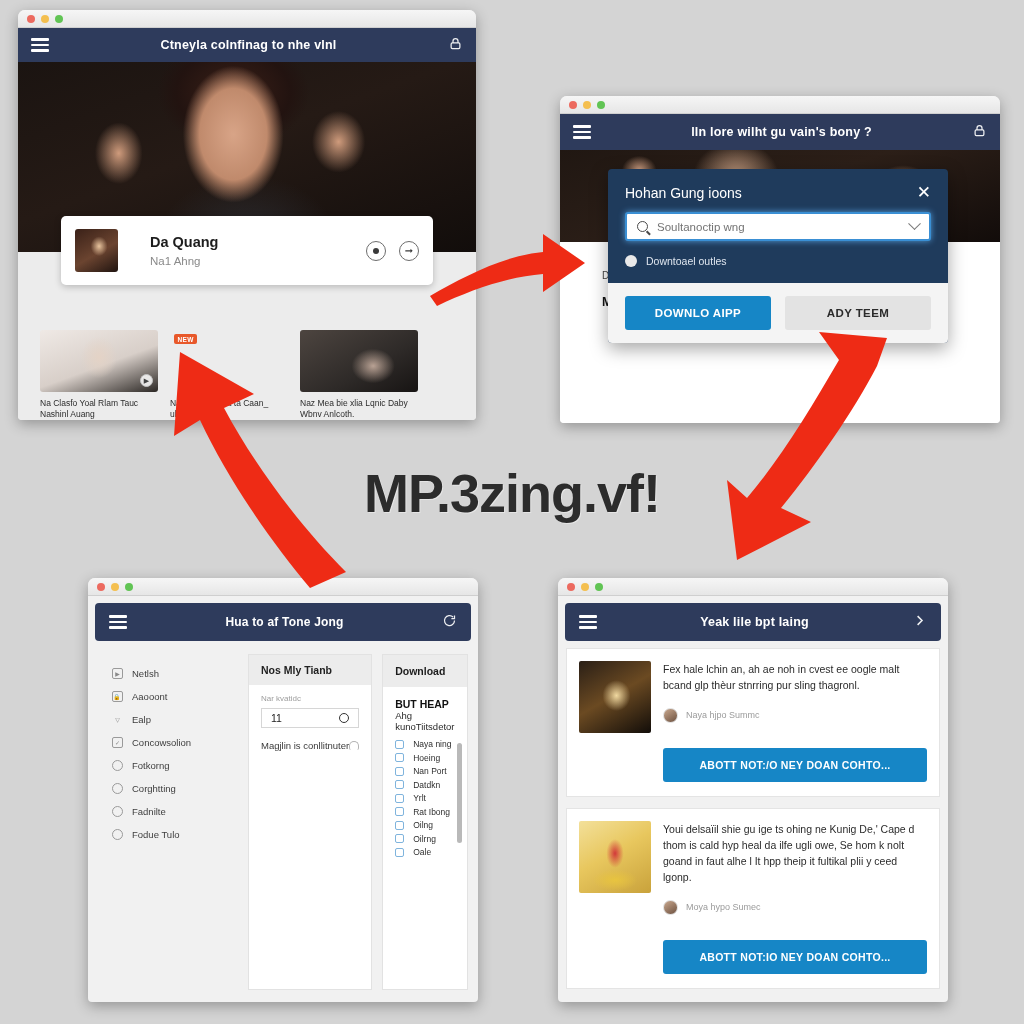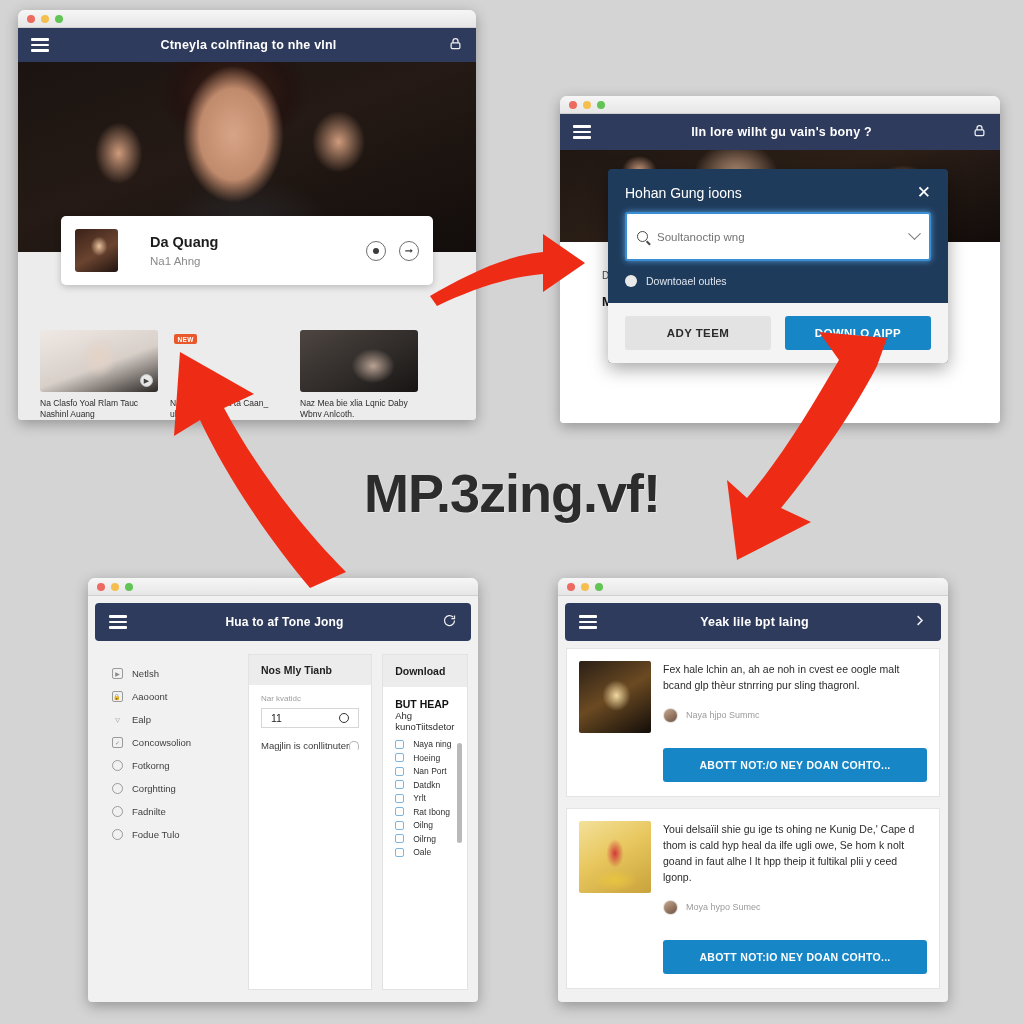--- a/index.html
+++ b/index.html
@@ -128,21 +128,21 @@
   .modal-head {
     display:flex; align-items:center; justify-content:space-between;
     padding: 15px 17px 11px;
   }
   .modal-title { color:#fff; font-size:14px; }
   .modal-close { color:#fff; font-size:17px; line-height:1; font-weight:300; }
   .modal-search {
     margin: 0 17px; background:#fff; border-radius:3px;
     border: 2px solid #3a8fd4;
     box-shadow: 0 0 6px rgba(90,170,235,.85);
-    height: 49px; display:flex; align-items:center; gap:9px; padding: 0 10px;
+    height: 29px; display:flex; align-items:center; gap:9px; padding: 0 10px;
   }
   .mag {
     width:11px;height:11px;border:1.6px solid #4a4a4a;border-radius:50%;
     position:relative; flex:none;
   }
   .mag::after { content:''; position:absolute; right:-4px; bottom:-3px; width:5px; height:1.6px;
     background:#4a4a4a; transform:rotate(45deg); }
   .modal-search-text { flex:1; font-size:11.5px; color:#747474; }
   .chev-down { width:9px;height:9px;border-right:1.6px solid #7b7b7b;border-bottom:1.6px solid #7b7b7b;transform:rotate(45deg) translate(-2px,-2px); }
   .modal-option { display:flex; align-items:center; gap:9px; padding: 14px 17px 16px; }
@@ -321,22 +321,22 @@
       <div class="modal-search">
         <span class="mag"></span>
         <span class="modal-search-text">Soultanoctip wng</span>
         <span class="chev-down"></span>
       </div>
       <div class="modal-option">
         <span class="radio"></span>
         <span class="modal-option-label">Downtoael outles</span>
       </div>
       <div class="modal-actions">
+        <div class="btn primary">DOWNLO AIPP</div>
         <div class="btn secondary">ADY TEEM</div>
-        <div class="btn primary">DOWNLO AIPP</div>
       </div>
     </div>
   </div>
 
   <div class="win" id="win3">
     <div class="titlebar">
       <span class="dot red"></span>
       <span class="dot yellow"></span>
       <span class="dot green"></span>
     </div>

